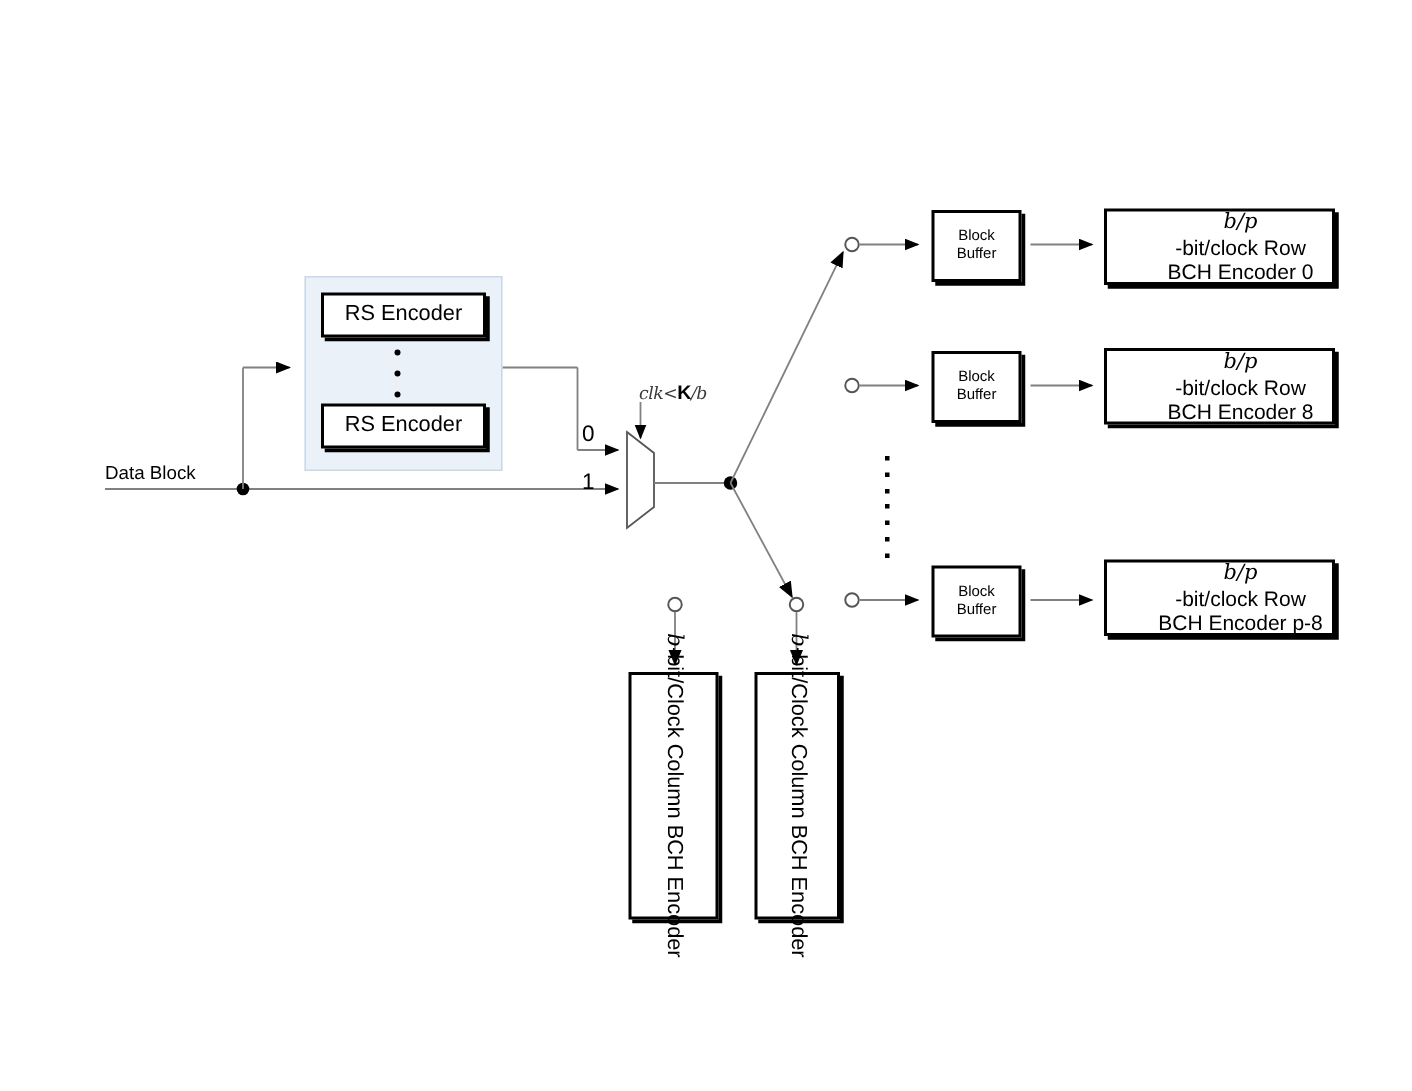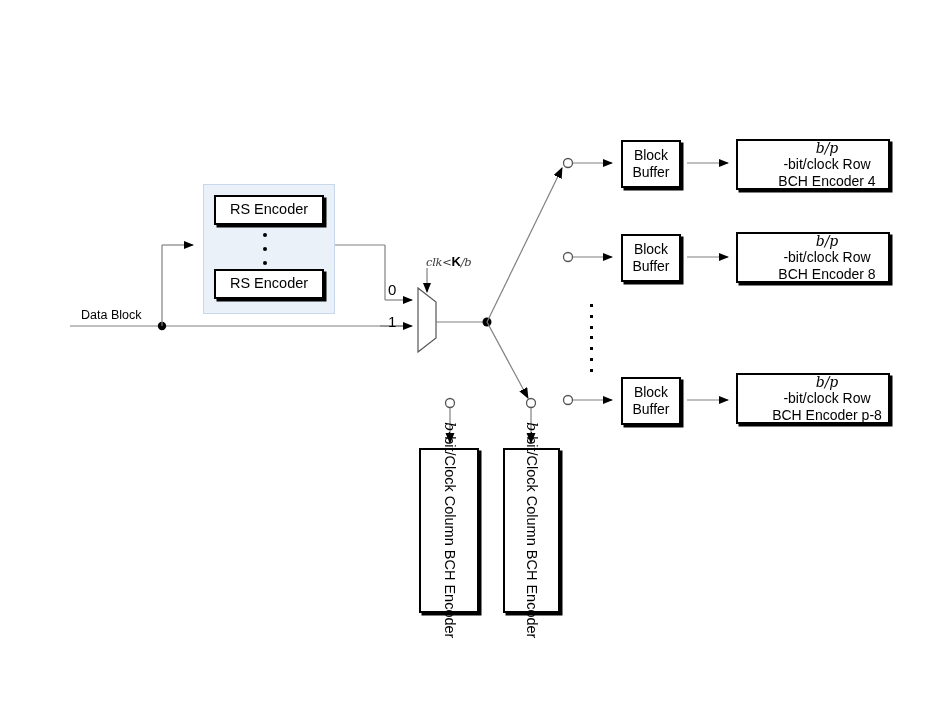--- a/index.html
+++ b/index.html
@@ -39,42 +39,42 @@
   .group-panel {
     position: absolute;
     box-sizing: border-box;
     background: #eaf1f8;
     border: 1px solid #c8d8ea;
   }
   .rs-box {
     font-size: 14.5px;
   }
   .buffer-box {
-    font-size: 14px;
+    font-size: 10px;
   }
   .rowenc-box {
     font-size: 14px;
     padding-left: 28px;
   }
   .colenc-box {
     font-size: 14.5px;
     writing-mode: vertical-rl;
     text-orientation: mixed;
   }
   .colenc-box .vtext {
     white-space: nowrap;
     text-align: center;
   }
   .lbl {
     position: absolute;
     font-size: 13px;
     color: #000000;
     white-space: nowrap;
   }
-  .lbl-data { font-size: 12.5px; margin-left: 11px; }
+  .lbl-data { font-size: 12.5px; }
   .lbl-mux { font-size: 15px; }
   .lbl-clk {
     font-family: "DejaVu Serif", serif;
     font-size: 11.5px;
     font-style: italic;
     color: #3a3a3a;
     letter-spacing: -0.3px;
   }
   .lbl-clk b {
     font-family: "Liberation Sans", sans-serif;
@@ -200,21 +200,21 @@
   <div class="box shadowbox buffer-box twoline" style="left:621px; top:377px; width:60px; height:48px;">
     <div>
       <span>Block</span>
       <span>Buffer</span>
     </div>
   </div>
 
   <div class="box shadowbox rowenc-box twoline" style="left:736px; top:139px; width:154px; height:51px;">
     <div>
       <span><i class="sym">b/p</i><span>-bit/clock Row</span></span>
-      <span>BCH Encoder 4</span>
+      <span>BCH Encoder 0</span>
     </div>
   </div>
 
   <div class="box shadowbox rowenc-box twoline" style="left:736px; top:232px; width:154px; height:51px;">
     <div>
       <span><i class="sym">b/p</i><span>-bit/clock Row</span></span>
       <span>BCH Encoder 8</span>
     </div>
   </div>
 

